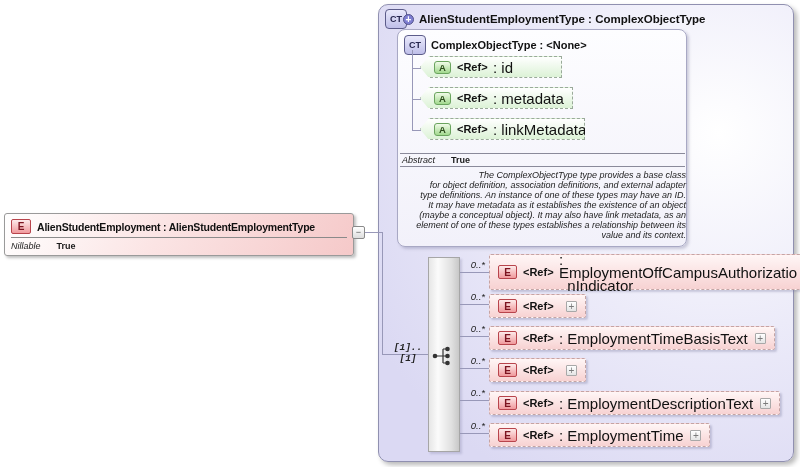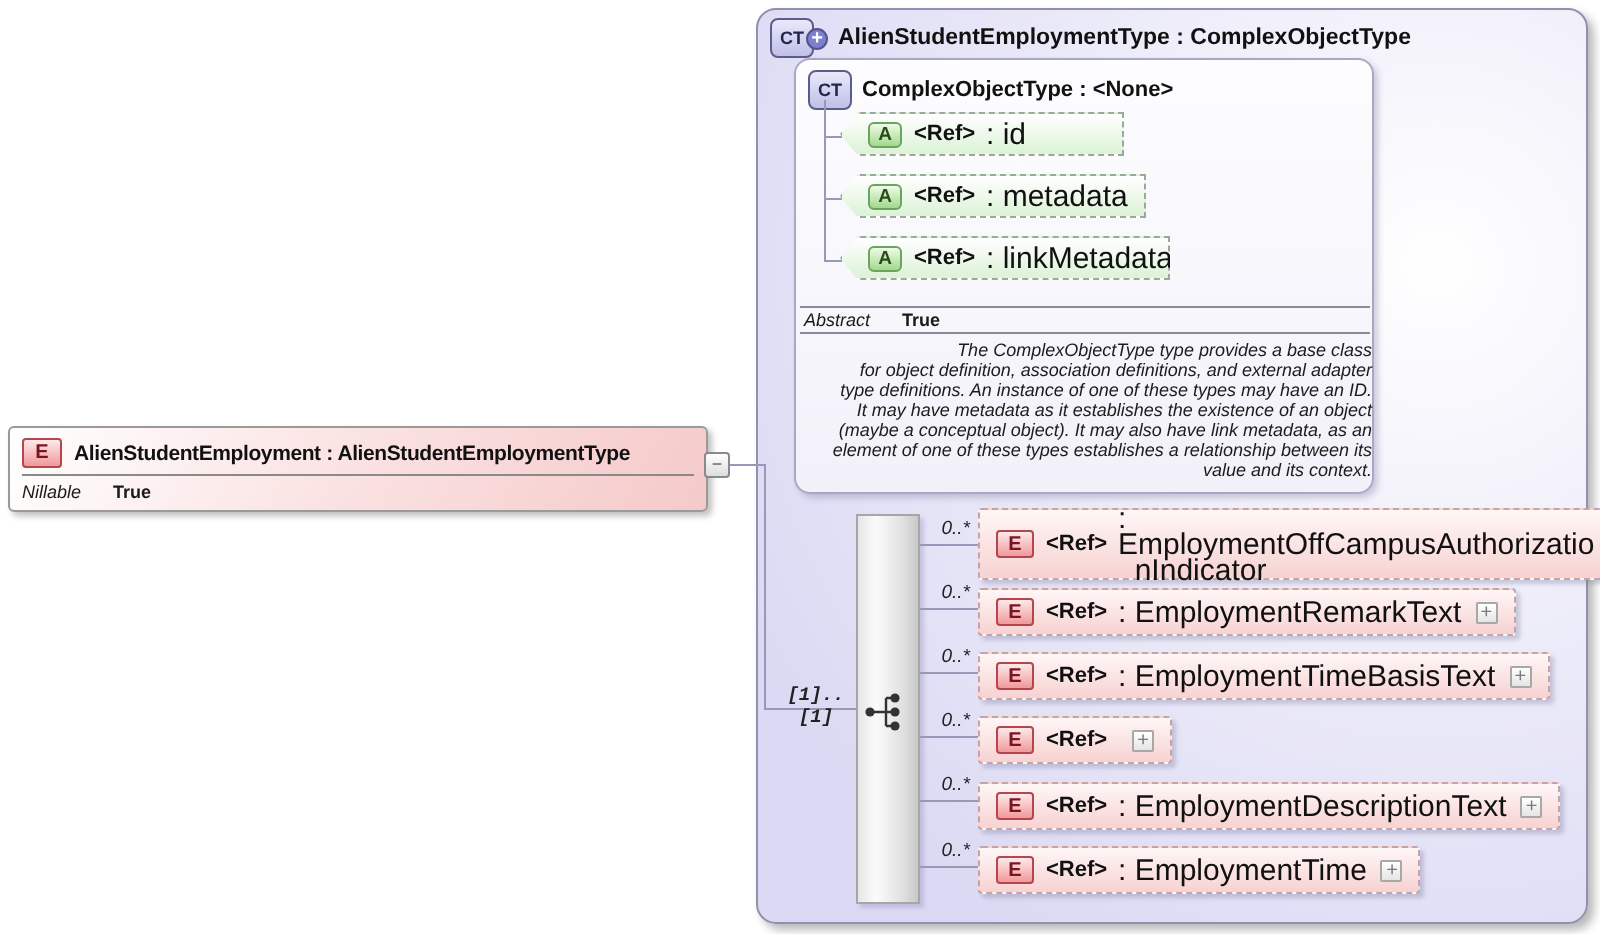--- a/index.html
+++ b/index.html
@@ -174,21 +174,20 @@
     <div class="node elem-node" style="left:110px;top:249px;height:36px;">
       <span class="badge e">E</span>
       <span class="ref">&lt;Ref&gt;</span>
       <span class="nm wrap2">: EmploymentOffCampusAuthorizatio
   nIndicator</span>
       <span class="expand">+</span>
     </div>
     <div class="node elem-node" style="left:110px;top:289px;">
       <span class="badge e">E</span>
       <span class="ref">&lt;Ref&gt;</span>
-      <span class="nm">: EmploymentRemarkText</span>
       <span class="expand">+</span>
     </div>
     <div class="node elem-node" style="left:110px;top:321px;">
       <span class="badge e">E</span>
       <span class="ref">&lt;Ref&gt;</span>
       <span class="nm">: EmploymentTimeBasisText</span>
       <span class="expand">+</span>
     </div>
     <div class="node elem-node" style="left:110px;top:353px;">
       <span class="badge e">E</span>

